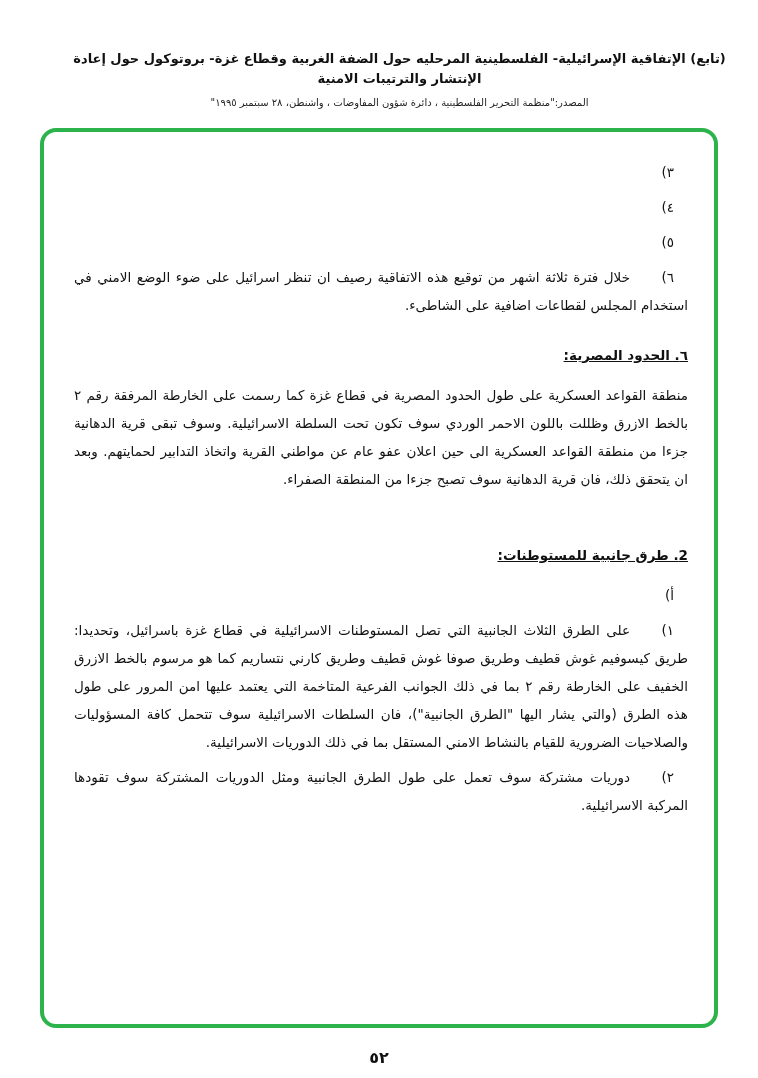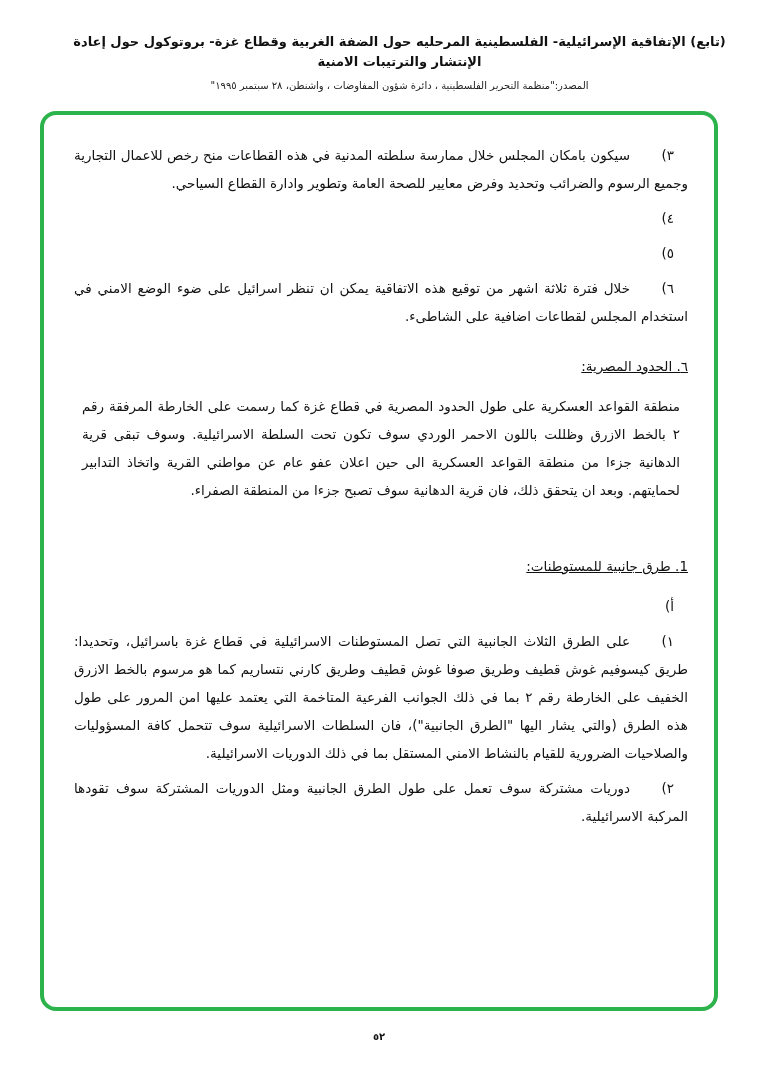--- a/index.html
+++ b/index.html
@@ -9,21 +9,21 @@
     font-family: "DejaVu Sans", sans-serif;
   }
   body {
     width: 758px;
     height: 1078px;
     position: relative;
     overflow: hidden;
     color: #111111;
   }
   .doc-header {
-    padding-top: 32px;
+    padding-top: 49px;
     text-align: center;
     direction: rtl;
     margin-left: 41px;
   }
   .doc-title {
     font-size: 13px;
     font-weight: bold;
     line-height: 1.5;
     padding: 0 30px;
   }
@@ -55,78 +55,77 @@
     clear: both;
   }
   .marker {
     float: right;
     width: 58px;
     box-sizing: border-box;
     padding-right: 14px;
   }
   .sec-heading {
     font-size: 13.5px;
-    font-weight: normal;
+    font-weight: bold;
     text-decoration: underline;
     margin: 22px 0 12px 0;
   }
   .sec-heading.second {
     margin-top: 48px;
   }
   .body-par {
-    margin: 8px;
+    margin: 0;
     text-align: justify;
   }
   .sub-items {
     margin-top: 4px;
   }
   .page-number {
     text-align: center;
     font-weight: bold;
-    font-size: 10px;
+    font-size: 16px;
     margin-top: 20px;
     letter-spacing: 2px;
   }
 </style>
 </head>
 <body>
 
 <div class="sheet">
 
   <header class="doc-header">
     <div class="doc-title">(تابع) الإتفاقية الإسرائيلية- الفلسطينية المرحليه حول الضفة الغربية وقطاع غزة- بروتوكول حول إعادة الإنتشار والترتيبات الامنية</div>
     <div class="doc-source">المصدر:"منظمة التحرير الفلسطينية ، دائرة شؤون المفاوضات ، واشنطن، ٢٨ سبتمبر ١٩٩٥"</div>
   </header>
 
   <div class="green-box" style="border-color: rgb(44, 179, 75);">
     <div class="content">
 
       <p class="item">
         <span class="marker">٣)</span>
-        <span class="item-text">سيكون بامكان المجلس خلال ممارسة سلطته المدنية في هذه القطاعات منح رخص للاعمال التجارية وجميع الرسوم والضرائب وتحديد وفرض معايير للصحة العامة وتطوير وادارة القطاع السياحي.</span>
       </p>
 
       <p class="item">
         <span class="marker">٤)</span>
       </p>
 
       <p class="item">
         <span class="marker">٥)</span>
       </p>
 
       <p class="item">
         <span class="marker">٦)</span>
-        <span class="item-text">خلال فترة ثلاثة اشهر من توقيع هذه الاتفاقية يمكن ان تنظر اسرائيل على ضوء الوضع الامني في استخدام المجلس لقطاعات اضافية على الشاطىء.</span>
+        <span class="item-text">خلال فترة ثلاثة اشهر من توقيع هذه الاتفاقية رصيف ان تنظر اسرائيل على ضوء الوضع الامني في استخدام المجلس لقطاعات اضافية على الشاطىء.</span>
       </p>
 
       <h2 class="sec-heading">٦. الحدود المصرية:</h2>
 
       <p class="body-par">منطقة القواعد العسكرية على طول الحدود المصرية في قطاع غزة كما رسمت على الخارطة المرفقة رقم ٢ بالخط الازرق وظللت باللون الاحمر الوردي سوف تكون تحت السلطة الاسرائيلية. وسوف تبقى قرية الدهانية جزءا من منطقة القواعد العسكرية الى حين اعلان عفو عام عن مواطني القرية واتخاذ التدابير لحمايتهم. وبعد ان يتحقق ذلك، فان قرية الدهانية سوف تصبح جزءا من المنطقة الصفراء.</p>
 
-      <h2 class="sec-heading second">1. طرق جانبية للمستوطنات:</h2>
+      <h2 class="sec-heading second">2. طرق جانبية للمستوطنات:</h2>
 
       <div class="sub-items">
 
         <p class="item">
           <span class="marker">أ)</span>
         </p>
 
         <p class="item">
           <span class="marker">١)</span>
           <span class="item-text">على الطرق الثلاث الجانبية التي تصل المستوطنات الاسرائيلية في قطاع غزة باسرائيل، وتحديدا: طريق كيسوفيم غوش قطيف وطريق صوفا غوش قطيف وطريق كارني نتساريم كما هو مرسوم بالخط الازرق الخفيف على الخارطة رقم ٢ بما في ذلك الجوانب الفرعية المتاخمة التي يعتمد عليها امن المرور على طول هذه الطرق (والتي يشار اليها "الطرق الجانبية")، فان السلطات الاسرائيلية سوف تتحمل كافة المسؤوليات والصلاحيات الضرورية للقيام بالنشاط الامني المستقل بما في ذلك الدوريات الاسرائيلية.</span>

